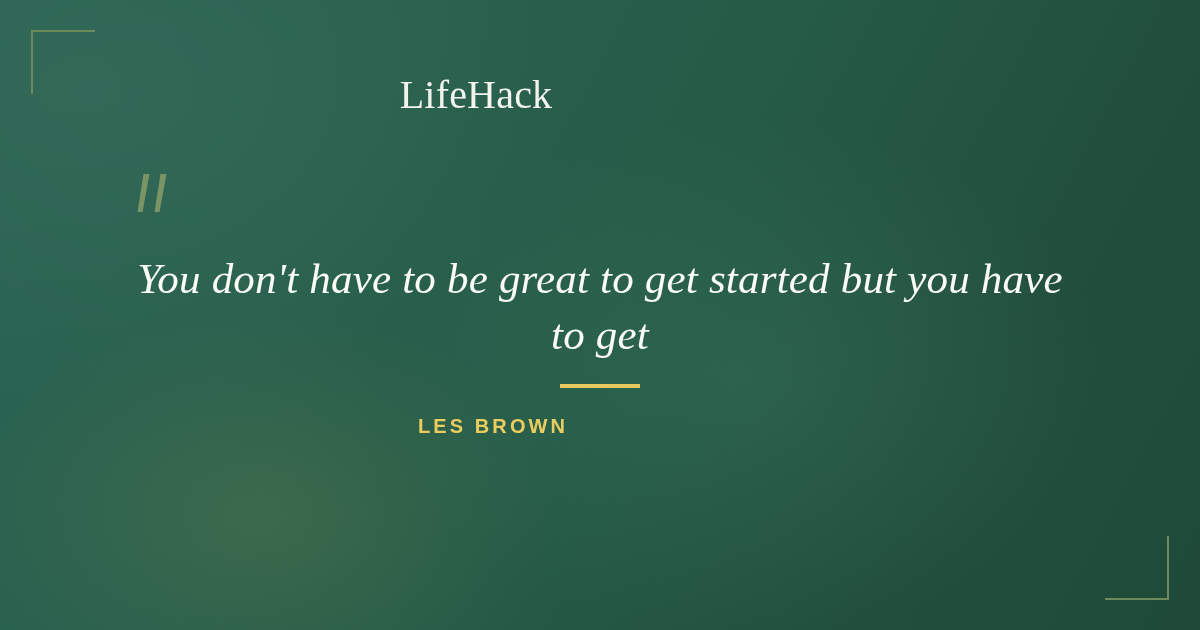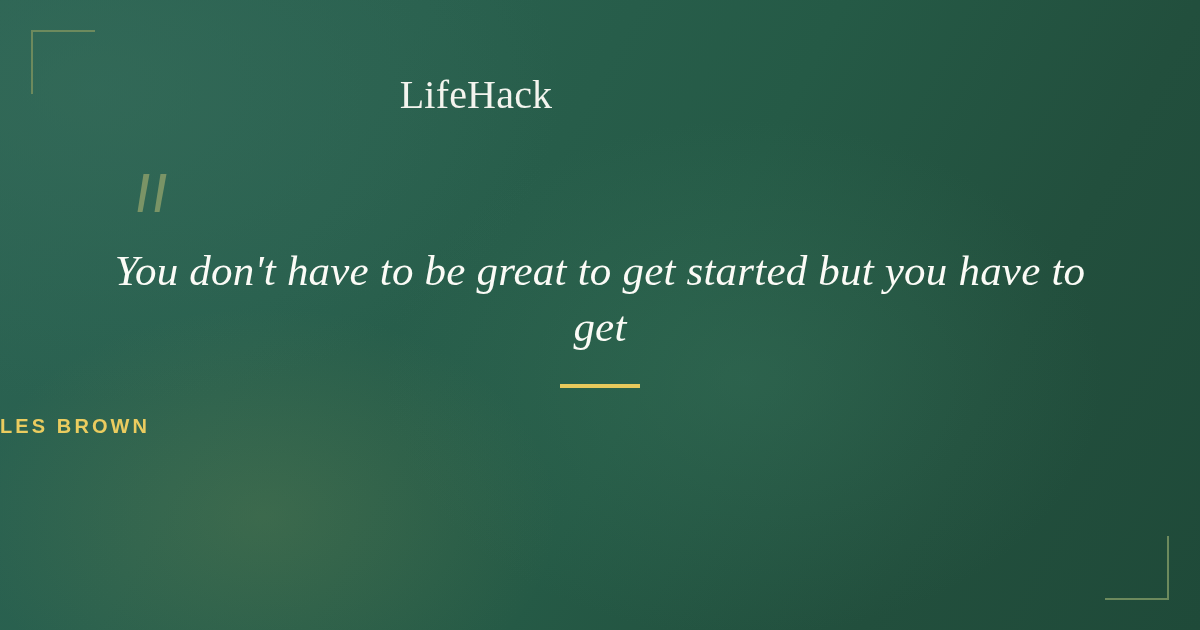--- a/index.html
+++ b/index.html
@@ -76,41 +76,41 @@
     width: 1000px;
     text-align: center;
   }
   .quote-text {
     font-family: "Liberation Serif", "DejaVu Serif", serif;
     font-style: italic;
     font-size: 43px;
     line-height: 56px;
     color: #fbfbf6;
     letter-spacing: 0.2px;
-    margin: 7px;
+    margin: 15px;
   }
 
   
   .divider {
     position: absolute;
     top: 384px;
     left: 50%;
     transform: translateX(-50%);
     width: 80px;
     height: 4px;
     background: #e8c95c;
   }
 
   
   .attribution {
     position: absolute;
     top: 412px;
     left: 0;
     width: 986px;
-    text-align: left;
+    text-align: center;
     font-family: "Liberation Sans", sans-serif;
     font-weight: bold;
     font-size: 20px;
     line-height: 28px;
     letter-spacing: 3.1px;
     color: #ebcc5f;
   }
 </style>
 </head>
 <body>

